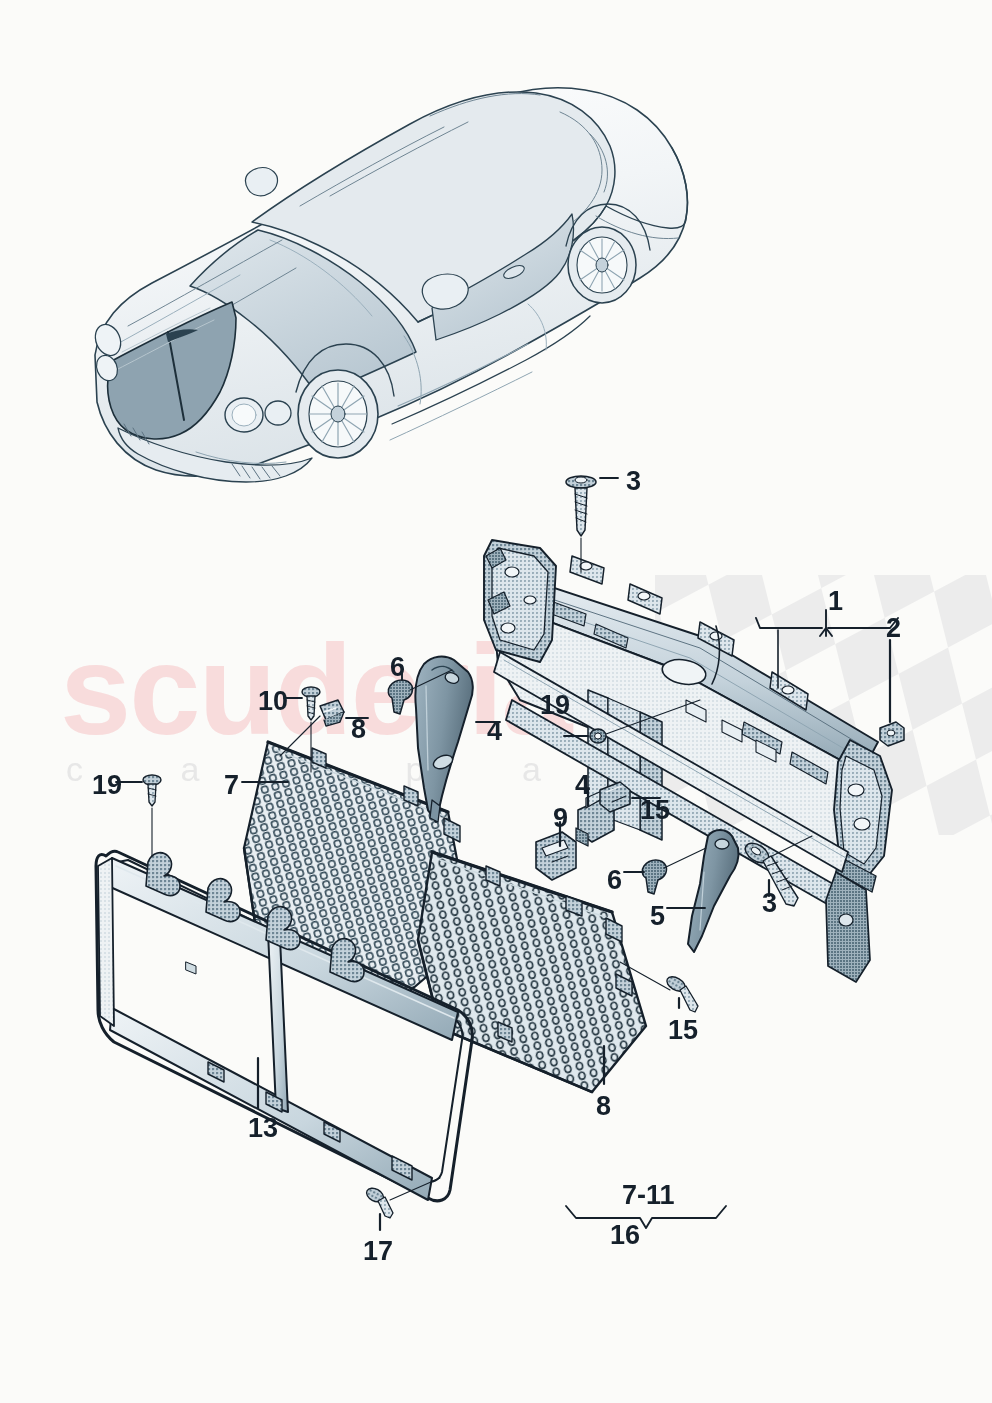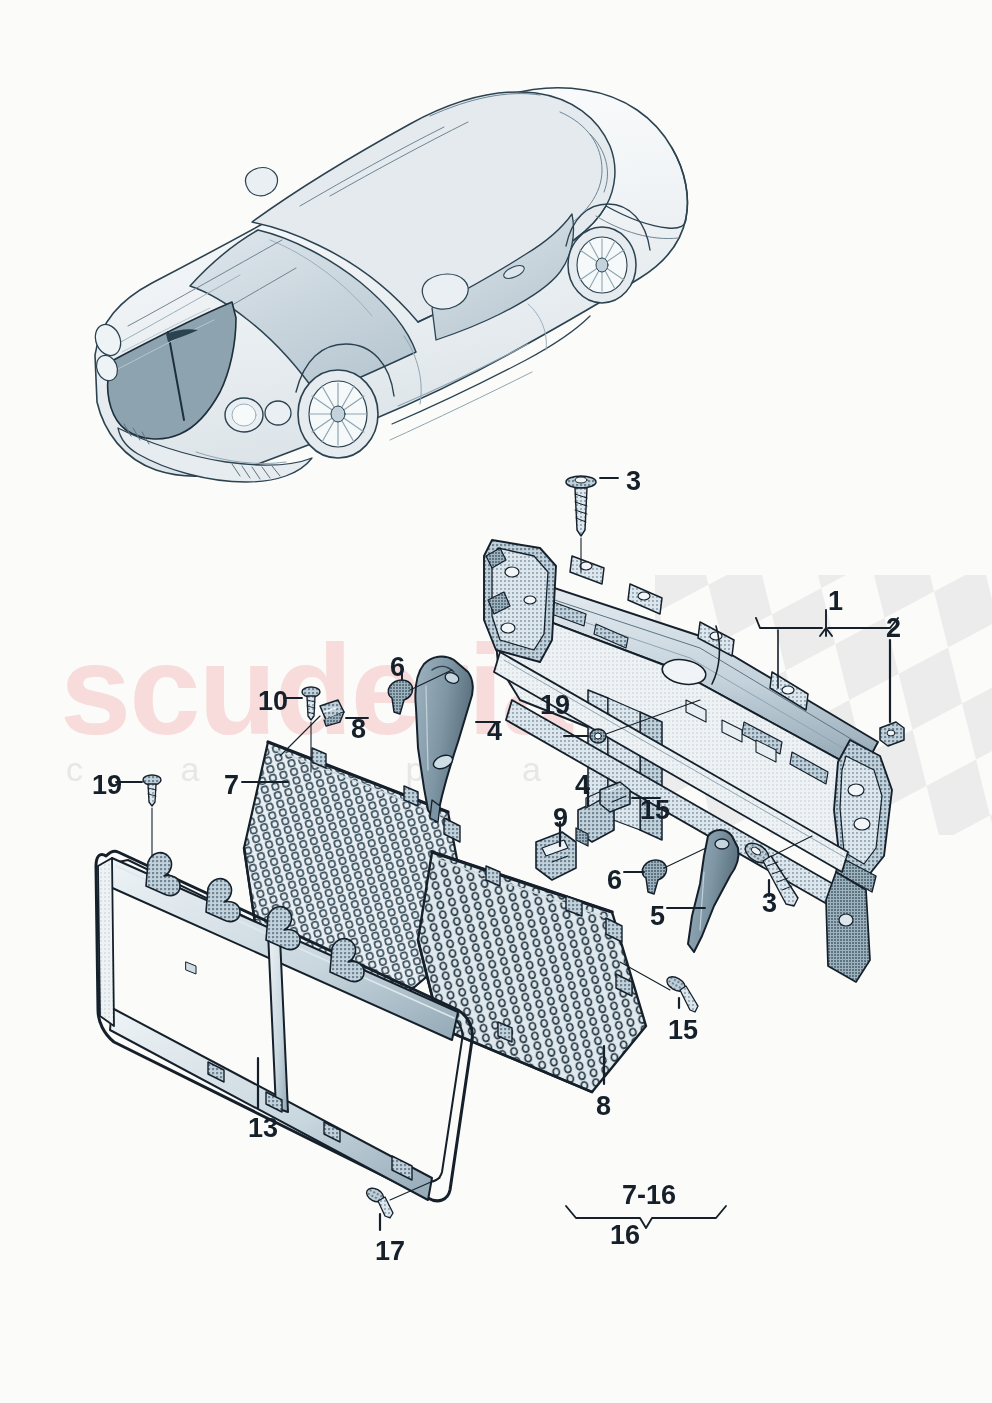--- a/index.html
+++ b/index.html
@@ -549,20 +549,20 @@
   <div class="lbl" style="left:607px;top:867px;">6</div>
   <div class="lbl" style="left:224px;top:772px;">7</div>
   <div class="lbl" style="left:596px;top:1093px;">8</div>
   <div class="lbl" style="left:553px;top:805px;">9</div>
   <div class="lbl" style="left:258px;top:688px;">10</div>
   <div class="lbl" style="left:351px;top:716px;">8</div>
   <div class="lbl" style="left:668px;top:1017px;">15</div>
   <div class="lbl" style="left:248px;top:1115px;text-align:center;">13</div>
   <div class="lbl" style="left:575px;top:772px;">4</div>
   <div class="lbl" style="left:640px;top:797px;">15</div>
-  <div class="lbl" style="left:363px;top:1238px;margin-left:12px;">17</div>
+  <div class="lbl" style="left:363px;top:1238px;">17</div>
   <div class="lbl" style="left:92px;top:772px;">19</div>
   <div class="lbl" style="left:540px;top:692px;">19</div>
 
-  <div class="lbl" style="left:622px;top:1182px;">7-16</div>
+  <div class="lbl" style="left:622px;top:1182px;">7-11</div>
   <div class="lbl" style="left:610px;top:1222px;">16</div>
 
 </div>
 
 </body></html>

